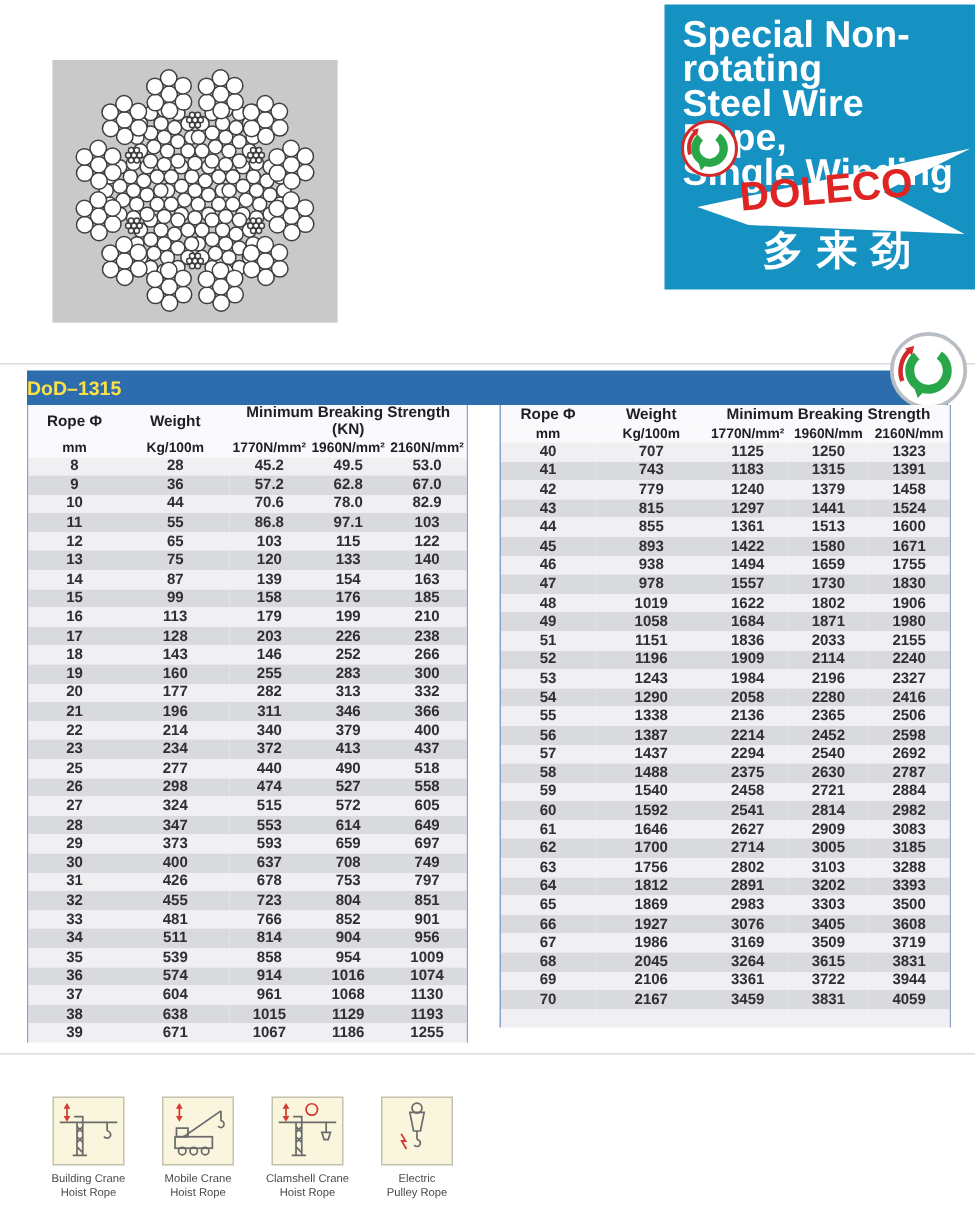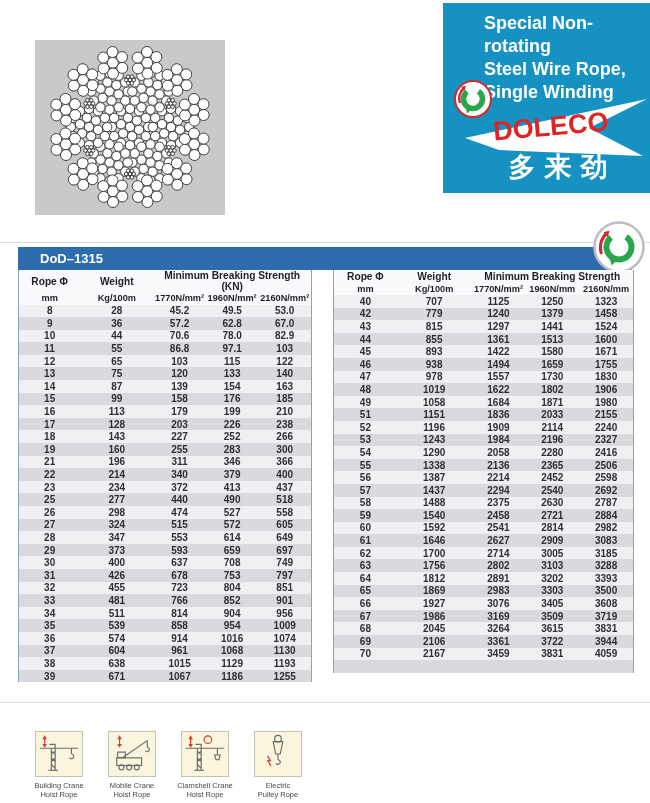--- a/index.html
+++ b/index.html
@@ -5,32 +5,32 @@
   html,body{margin:0;padding:0;background:#fff;}
   body{font-family:"Liberation Sans", sans-serif;}
   #page{position:relative;width:650px;height:803px;background:#ffffff;overflow:hidden;}
 
   
   #rope-box{position:absolute;left:35px;top:40px;width:190px;height:175px;background:#c9c9c9;}
 
   
   #banner{position:absolute;left:443px;top:3px;width:207px;height:190px;background:#1692c2;}
   #banner .title{position:absolute;left:12px;top:9px;color:#ffffff;font-weight:bold;
-    font-size:18px;line-height:23px;letter-spacing:0;margin-left:29px;}
+    font-size:25px;line-height:23px;letter-spacing:0;}
   #banner-logo{position:absolute;left:10px;top:76px;width:40px;height:40px;}
   #swoosh{position:absolute;left:22px;top:90px;width:184px;height:66px;}
   #brand-cn{position:absolute;left:0;right:6px;top:146px;text-align:center;color:#ffffff;
     font-weight:bold;font-size:27px;letter-spacing:9px;padding-left:38px;}
 
   
   .rule{position:absolute;left:0;width:650px;height:1px;background:#dcdcde;}
 
   
   #model-bar{position:absolute;left:18px;top:247px;width:614px;height:23px;background:#2d6dad;}
-  #model-bar .model{color:#ffffff;font-weight:bold;font-size:13px;line-height:23px;padding-left:22px;}
+  #model-bar .model{color:#fde047;font-weight:bold;font-size:13px;line-height:23px;}
   #bar-logo{position:absolute;left:592px;top:220px;width:54px;height:54px;}
 
   
   .tablebox{position:absolute;top:270px;border-left:1px solid #86a5c6;border-right:1px solid #86a5c6;}
   #table-left{left:18px;width:292px;}
   #table-right{left:333px;width:299px;}
   table.spec{border-collapse:collapse;table-layout:fixed;width:100%;border-radius:11px;}
   table.spec th{padding:0;height:12.5px;text-align:center;vertical-align:middle;
     font-weight:bold;color:#1e1e26;background:#fafafc;}
   table.spec tr.h1 th{font-size:10.2px;}
@@ -441,30 +441,37 @@
           <tr>
             <td>17</td>
             <td>128</td>
             <td>203</td>
             <td>226</td>
             <td>238</td>
           </tr>
           <tr>
             <td>18</td>
             <td>143</td>
-            <td>227</td>
+            <td>146</td>
             <td>252</td>
             <td>266</td>
           </tr>
           <tr>
             <td>19</td>
             <td>160</td>
             <td>255</td>
             <td>283</td>
             <td>300</td>
+          </tr>
+          <tr>
+            <td>20</td>
+            <td>177</td>
+            <td>282</td>
+            <td>313</td>
+            <td>332</td>
           </tr>
           <tr>
             <td>21</td>
             <td>196</td>
             <td>311</td>
             <td>346</td>
             <td>366</td>
           </tr>
           <tr>
             <td>22</td>
@@ -612,20 +619,27 @@
           <th>2160N/mm</th>
         </tr>
       </thead>
       <tbody>
           <tr>
             <td>40</td>
             <td>707</td>
             <td>1125</td>
             <td>1250</td>
             <td>1323</td>
+          </tr>
+          <tr>
+            <td>41</td>
+            <td>743</td>
+            <td>1183</td>
+            <td>1315</td>
+            <td>1391</td>
           </tr>
           <tr>
             <td>42</td>
             <td>779</td>
             <td>1240</td>
             <td>1379</td>
             <td>1458</td>
           </tr>
           <tr>
             <td>43</td>

